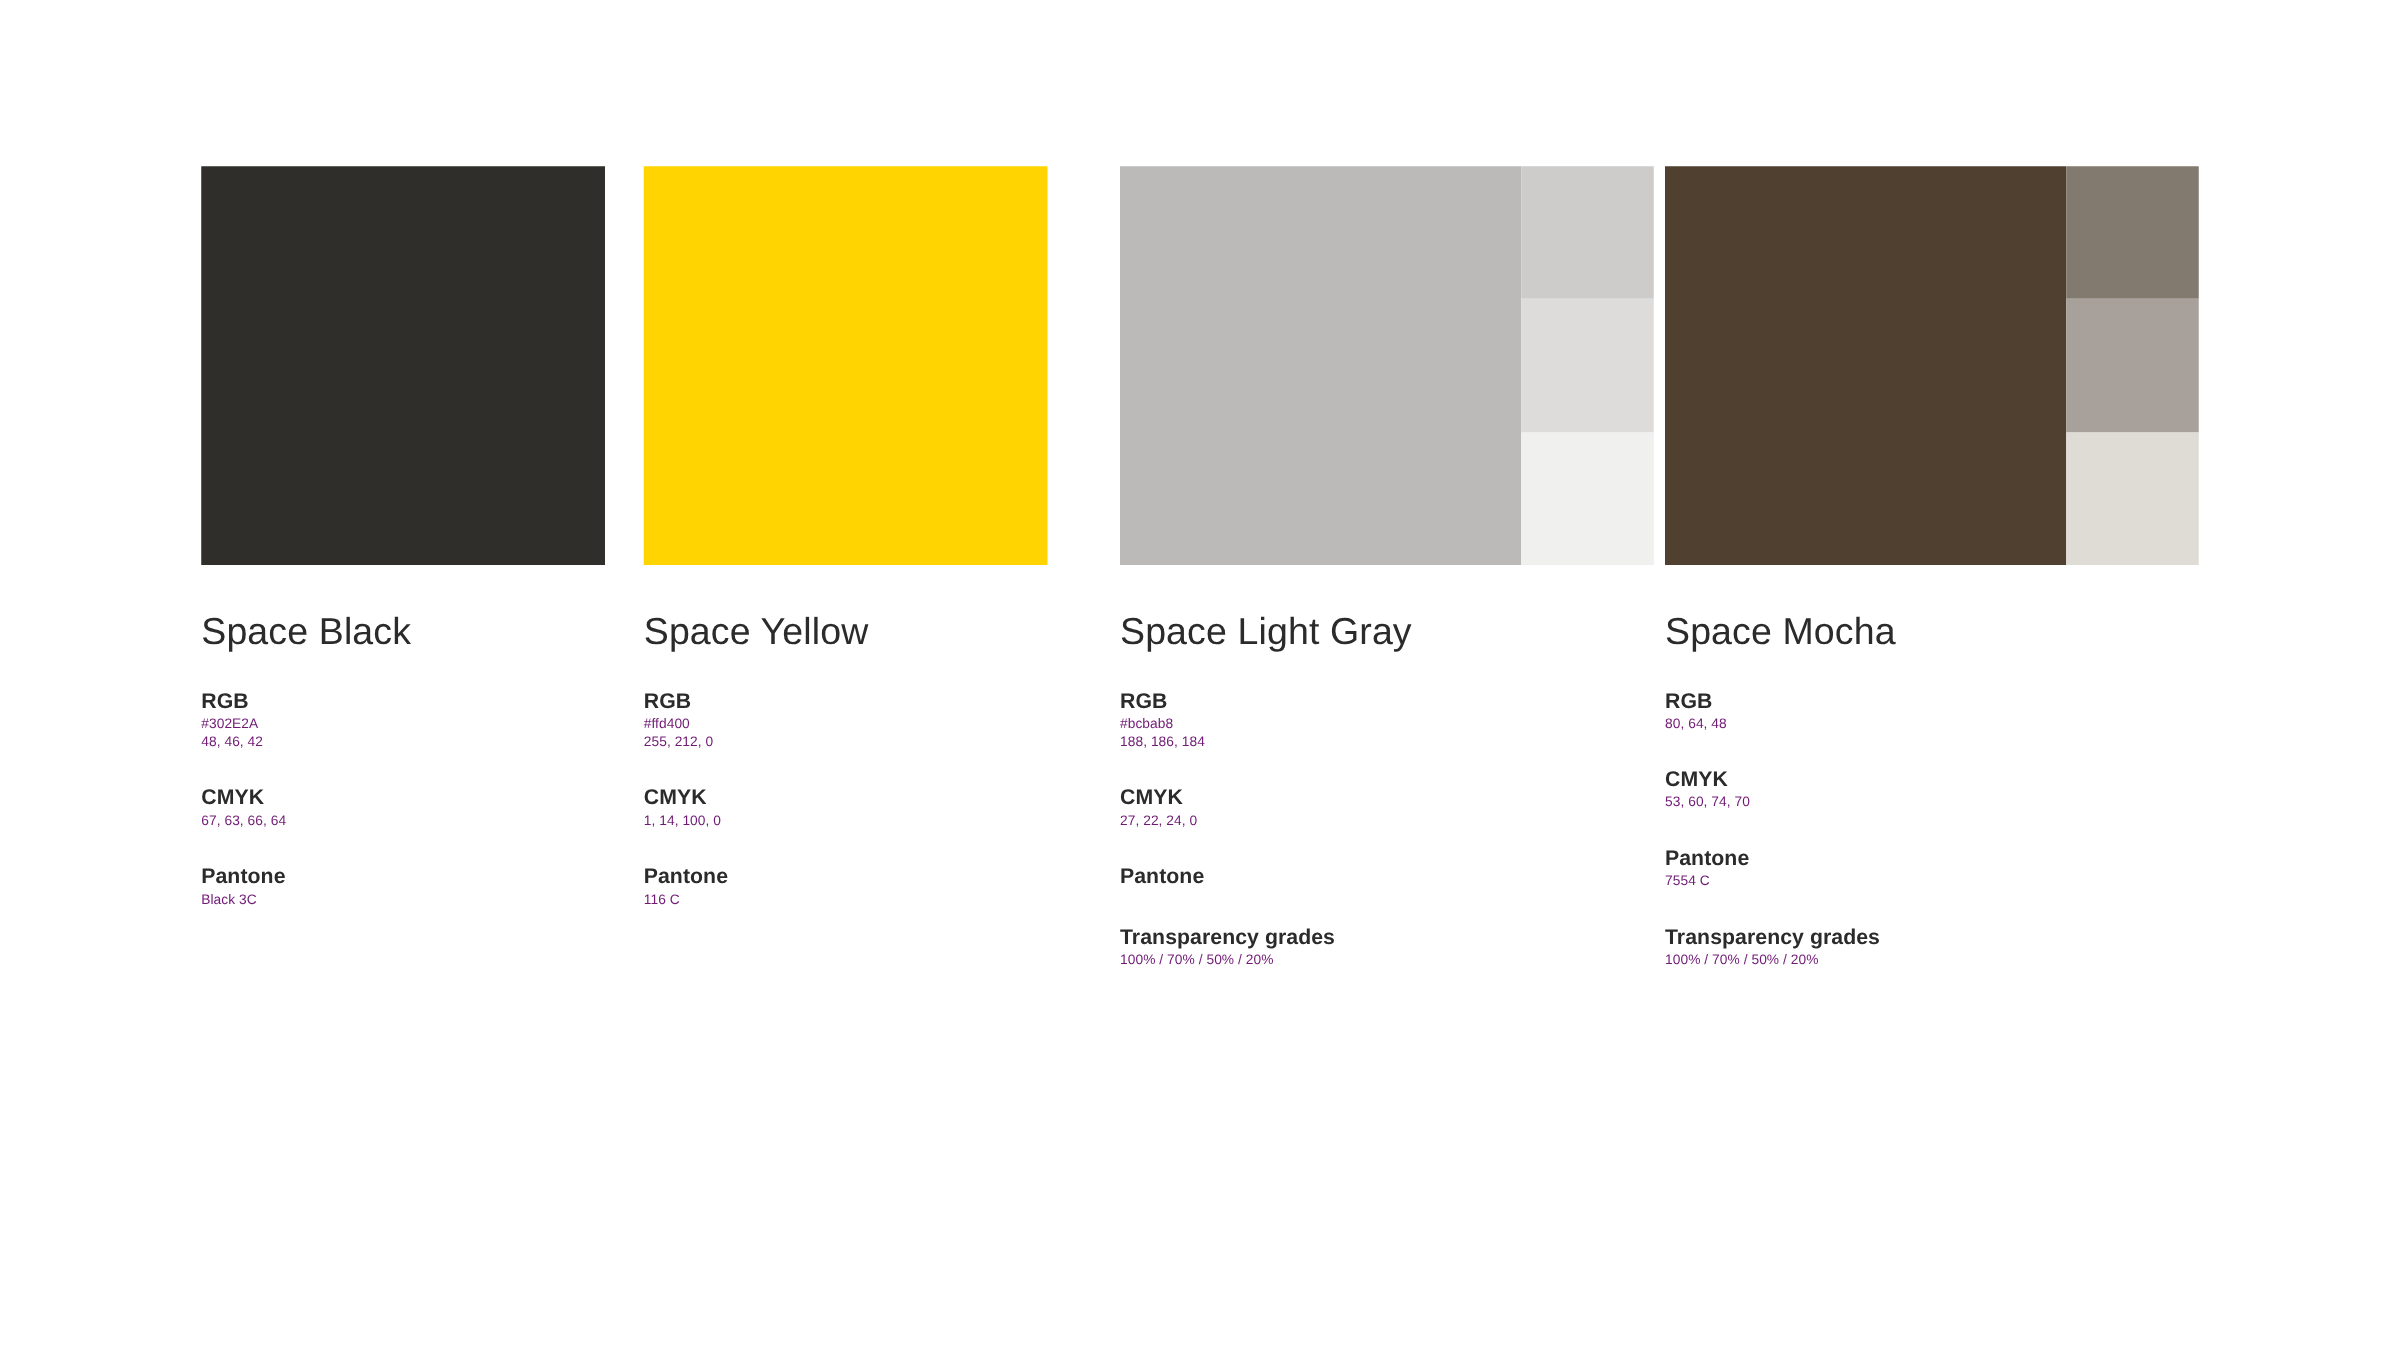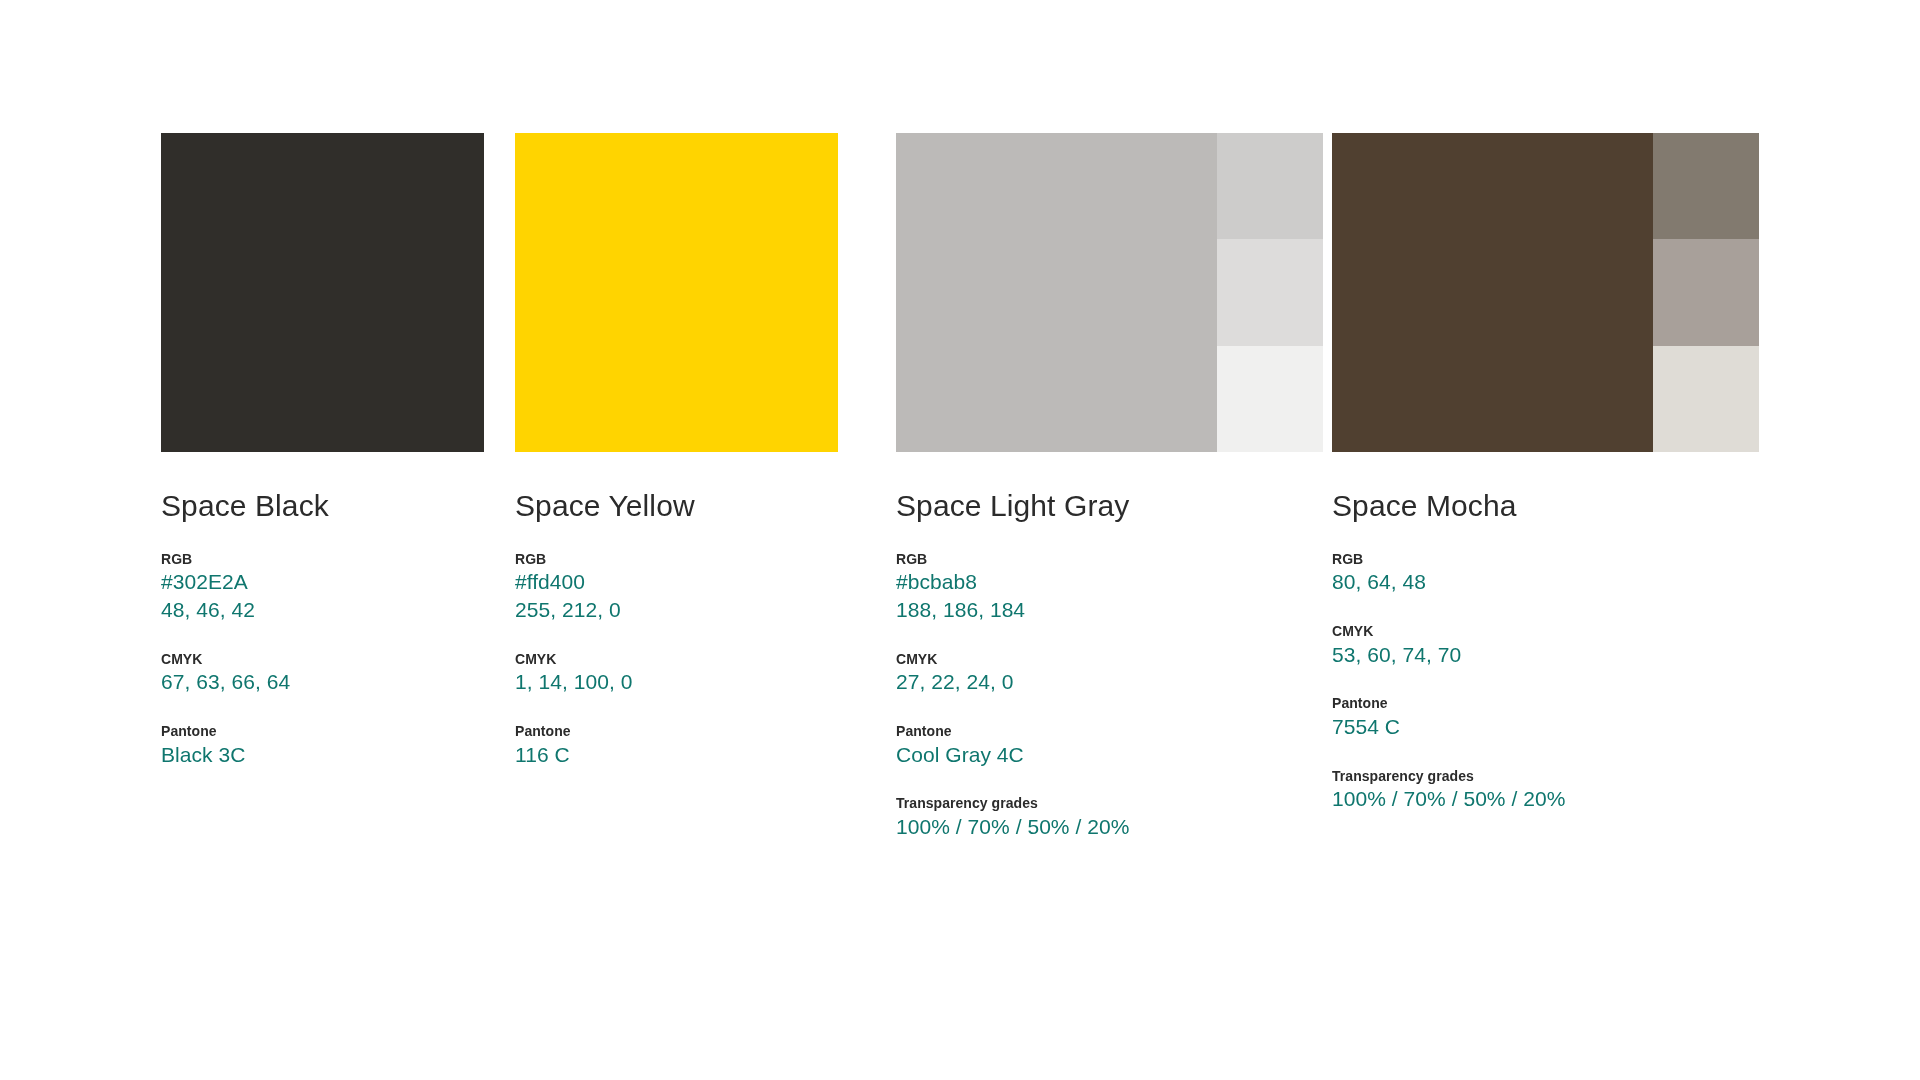--- a/index.html
+++ b/index.html
@@ -74,32 +74,32 @@
     margin-top: 36px;
     margin-bottom: 16px;
     white-space: nowrap;
   }
 
   .spec-group {
     margin-top: 26px;
   }
 
   .spec-label {
-    font-size: 14px;
+    font-size: 17px;
     font-weight: 700;
     color: #2b2b2b;
     line-height: 1.32;
     letter-spacing: 0.05px;
     white-space: nowrap;
   }
 
   .spec-value {
-    font-size: 21px;
+    font-size: 11px;
     font-weight: 400;
-    color: #0f766e;
+    color: #701a75;
     line-height: 1.32;
     letter-spacing: 0.05px;
     white-space: nowrap;
   }
 
   .spec-value + .spec-value { margin-top: 0; }
 </style>
 </head>
 <body>
 
@@ -173,21 +173,20 @@
         <div class="spec-value">188, 186, 184</div>
       </div>
 
       <div class="spec-group">
         <div class="spec-label">CMYK</div>
         <div class="spec-value">27, 22, 24, 0</div>
       </div>
 
       <div class="spec-group">
         <div class="spec-label">Pantone</div>
-        <div class="spec-value">Cool Gray 4C</div>
       </div>
 
       <div class="spec-group">
         <div class="spec-label">Transparency grades</div>
         <div class="spec-value">100%  /  70%  /  50%  /  20%</div>
       </div>
     </div>
   </div>
 
   <div class="swatch-col col-3">

